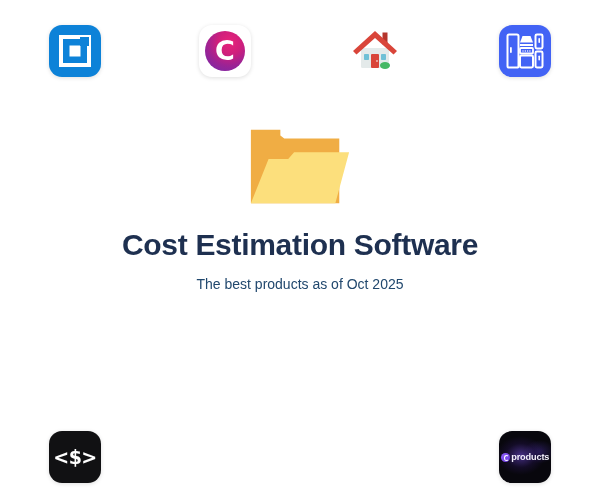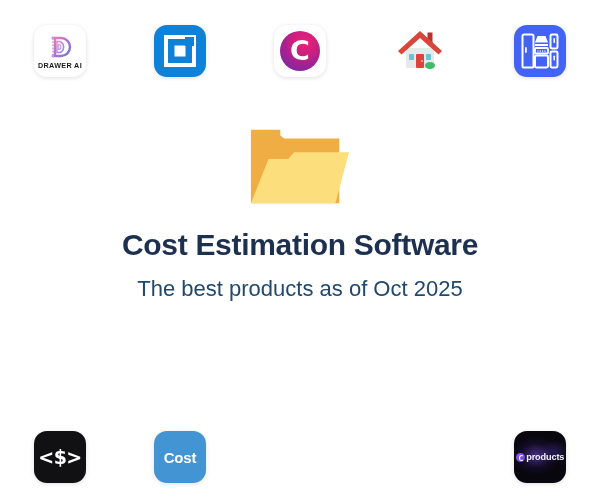--- a/index.html
+++ b/index.html
@@ -158,57 +158,35 @@
   .page-title {
     font-size: 30px;
     font-weight: 700;
     color: #1e3050;
     letter-spacing: -0.3px;
     margin-top: 20px;
     text-align: center;
     white-space: nowrap;
   }
   .page-subtitle {
-    font-size: 22px;
+    font-size: 14px;
     font-weight: 400;
     color: #21486e;
     margin-top: 14px;
     text-align: center;
     white-space: nowrap;
   }
 </style>
 </head>
 <body>
 
 <div class="page">
 
   <div class="logo-row top">
 
-    <div class="logo-slot">
-      <div class="logo-tile tile-drawerai shadowed">
-        <div class="drawerai-inner">
-          <svg width="26" height="24" viewBox="0 0 26 24">
-            <defs>
-              <linearGradient id="dgrad" x1="0" y1="0" x2="1" y2="1">
-                <stop offset="0%" stop-color="#e87ab8"></stop>
-                <stop offset="55%" stop-color="#a570d8"></stop>
-                <stop offset="100%" stop-color="#6f76d8"></stop>
-              </linearGradient>
-            </defs>
-            <path d="M8 2 L14 2 A9 9 0 0 1 14 20 L8 20 Z" fill="none" stroke="url(#dgrad)" stroke-width="2.4"></path>
-            <path d="M10 5.5 L13 5.5 A6 6 0 0 1 13 16.5 L10 16.5 Z" fill="none" stroke="url(#dgrad)" stroke-width="1.5" opacity="0.85"></path>
-            <path d="M11.6 8.5 L12.6 8.5 A3 3 0 0 1 12.6 13.5 L11.6 13.5 Z" fill="none" stroke="url(#dgrad)" stroke-width="1.2" opacity="0.7"></path>
-            <line x1="6" y1="2" x2="6" y2="20" stroke="#8f7ad0" stroke-width="1.1" stroke-dasharray="1.6 1.6"></line>
-            <circle cx="6" cy="2" r="1.1" fill="#ffffff" stroke="#a570d8" stroke-width="0.9"></circle>
-            <circle cx="6" cy="20" r="1.1" fill="#ffffff" stroke="#a570d8" stroke-width="0.9"></circle>
-          </svg>
-          <div class="drawerai-word">DRAWER AI</div>
-        </div>
-      </div>
-    </div>
 
     <div class="logo-slot">
       <div class="logo-tile tile-bt shadowed">
         <svg width="34" height="34" viewBox="0 0 34 34">
           <rect x="3" y="3" width="28" height="28" fill="none" stroke="#ffffff" stroke-width="4"></rect>
           <rect x="11.5" y="11.5" width="11" height="11" fill="#ffffff"></rect>
           <rect x="22" y="3" width="9" height="9" fill="#0d82d8"></rect>
         </svg>
       </div>
     </div>
@@ -274,25 +252,20 @@
   </div>
 
   <div class="logo-row bottom">
 
     <div class="logo-slot">
       <div class="logo-tile tile-code shadowed">
         <span class="code-glyph">&lt;$&gt;</span>
       </div>
     </div>
 
-    <div class="logo-slot">
-      <div class="logo-tile tile-cost shadowed">
-        <span class="cost-word">Cost</span>
-      </div>
-    </div>
 
     <div class="logo-slot"></div>
 
     <div class="logo-slot"></div>
 
     <div class="logo-slot">
       <div class="logo-tile tile-craft shadowed">
         <div class="craft-inner">
           <span class="craft-mark"></span>
           <span class="craft-word">products</span>

